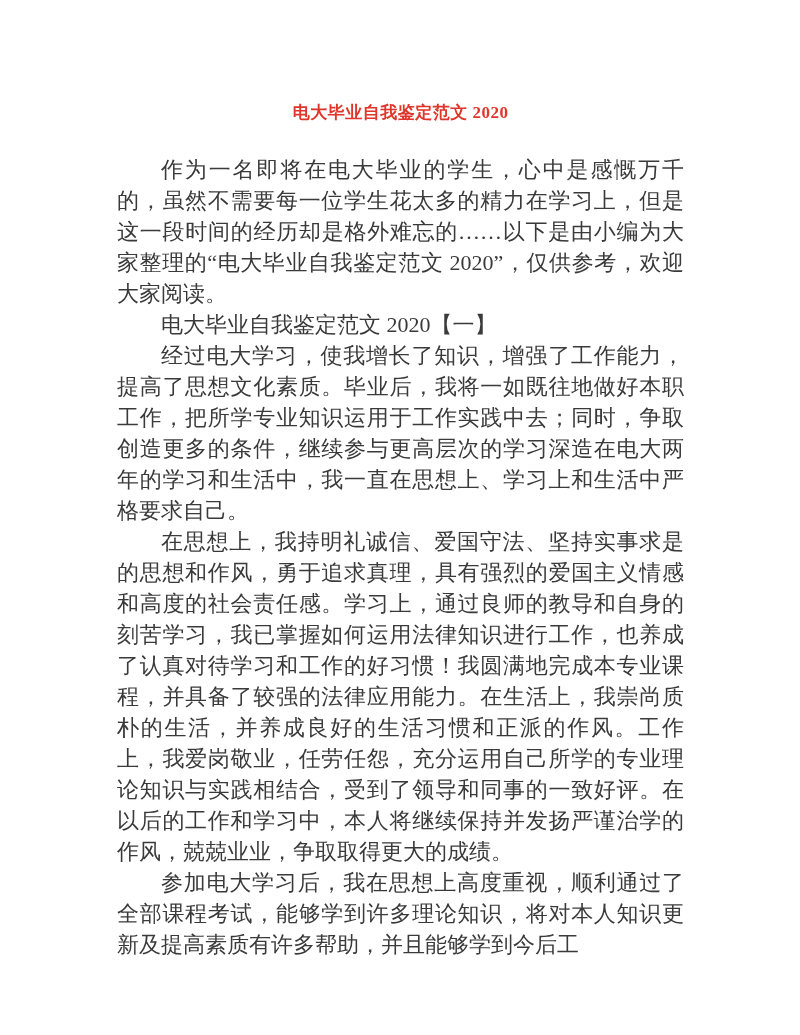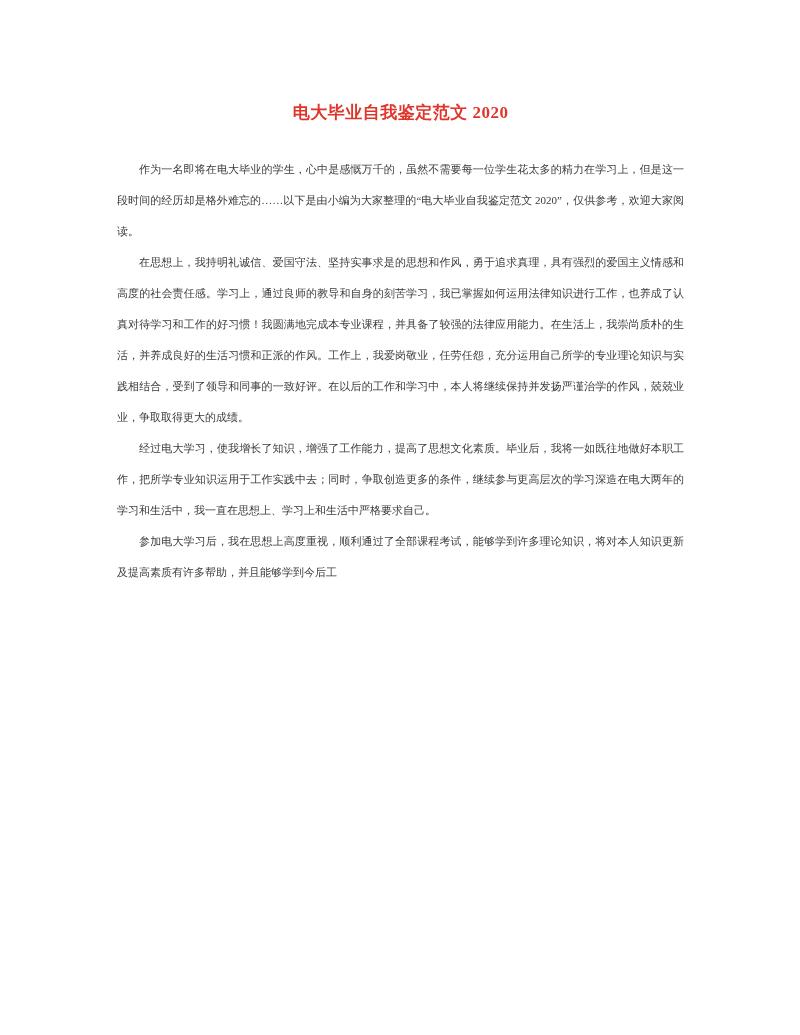--- a/index.html
+++ b/index.html
@@ -25,34 +25,35 @@
   .doc-title {
     margin: 100px 0 28px 0;
     font-size: 17px;
     line-height: 26px;
     font-weight: bold;
     text-align: center;
     letter-spacing: 0.5px;
   }
   .body-text p {
     margin: 0;
-    font-size: 11px;
+    font-size: 22px;
     line-height: 31px;
     color: #3a3a3a;
     text-align: justify;
     text-indent: 2em;
     word-break: break-all;
   }
 </style>
 </head>
 <body>
 
 <div class="page">
   <div class="content">
     <h1 class="doc-title" style="color: rgb(224, 53, 42);">电大毕业自我鉴定范文 2020</h1>
     <div class="body-text" style="color: rgb(58, 58, 58);">
       <p>作为一名即将在电大毕业的学生，心中是感慨万千的，虽然不需要每一位学生花太多的精力在学习上，但是这一段时间的经历却是格外难忘的……以下是由小编为大家整理的“电大毕业自我鉴定范文 2020”，仅供参考，欢迎大家阅读。</p>
+      <p>电大毕业自我鉴定范文 2020【一】</p>
+      <p>经过电大学习，使我增长了知识，增强了工作能力，提高了思想文化素质。毕业后，我将一如既往地做好本职工作，把所学专业知识运用于工作实践中去；同时，争取创造更多的条件，继续参与更高层次的学习深造在电大两年的学习和生活中，我一直在思想上、学习上和生活中严格要求自己。</p>
       <p>在思想上，我持明礼诚信、爱国守法、坚持实事求是的思想和作风，勇于追求真理，具有强烈的爱国主义情感和高度的社会责任感。学习上，通过良师的教导和自身的刻苦学习，我已掌握如何运用法律知识进行工作，也养成了认真对待学习和工作的好习惯！我圆满地完成本专业课程，并具备了较强的法律应用能力。在生活上，我崇尚质朴的生活，并养成良好的生活习惯和正派的作风。工作上，我爱岗敬业，任劳任怨，充分运用自己所学的专业理论知识与实践相结合，受到了领导和同事的一致好评。在以后的工作和学习中，本人将继续保持并发扬严谨治学的作风，兢兢业业，争取取得更大的成绩。</p>
-      <p>经过电大学习，使我增长了知识，增强了工作能力，提高了思想文化素质。毕业后，我将一如既往地做好本职工作，把所学专业知识运用于工作实践中去；同时，争取创造更多的条件，继续参与更高层次的学习深造在电大两年的学习和生活中，我一直在思想上、学习上和生活中严格要求自己。</p>
       <p>参加电大学习后，我在思想上高度重视，顺利通过了全部课程考试，能够学到许多理论知识，将对本人知识更新及提高素质有许多帮助，并且能够学到今后工</p>
     </div>
   </div>
 </div>
 
 </body></html>

